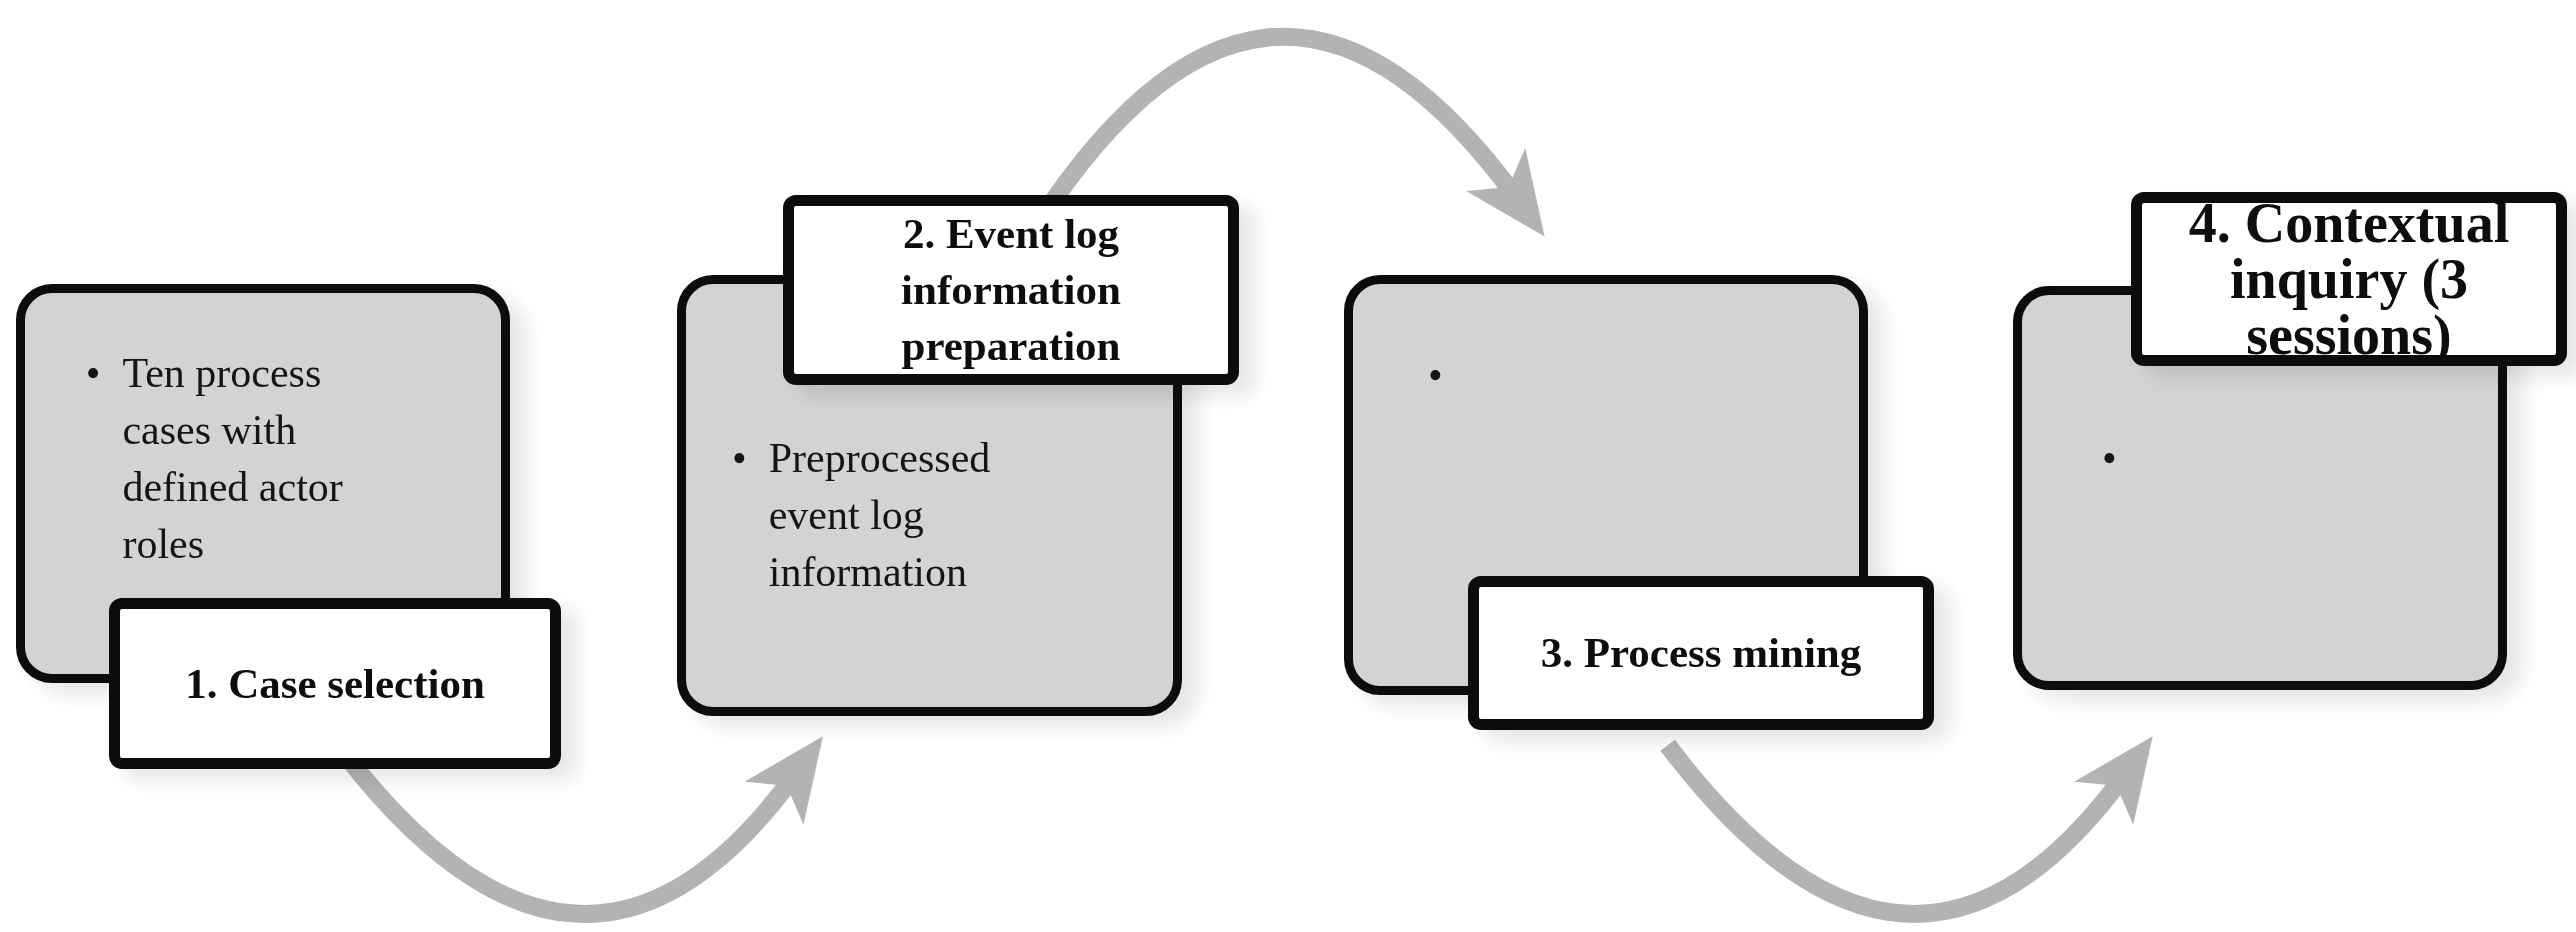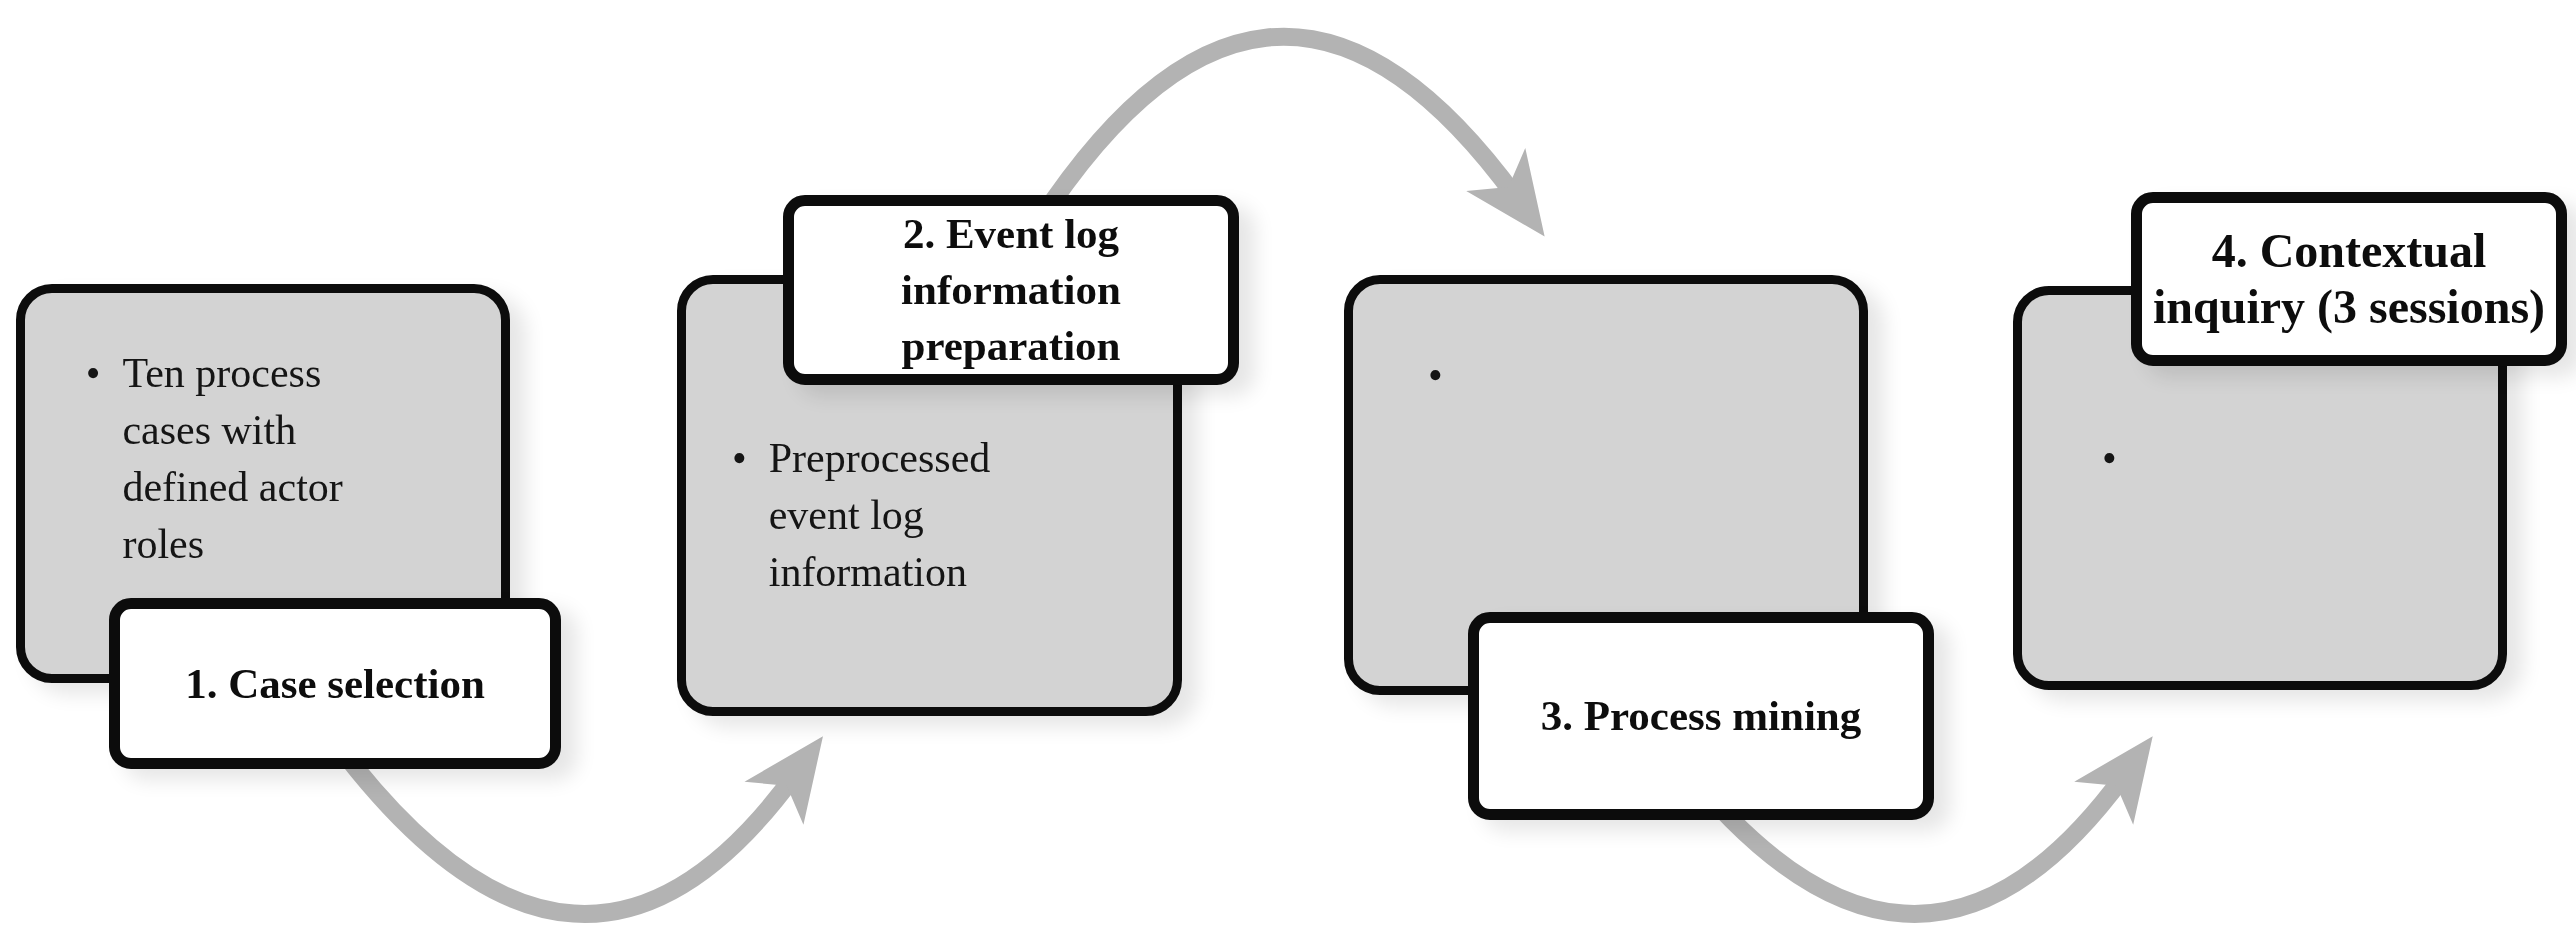--- a/index.html
+++ b/index.html
@@ -35,21 +35,21 @@
     font-size: 42px;
     line-height: 57px;
   }
   .bullet-glyph { flex: 0 0 auto; }
   .bullet-text { white-space: pre-line; }
   .wlabel {
     position: absolute;
     box-sizing: border-box;
     background: #ffffff;
     border: 11px solid #0c0c0c;
-    border-radius: 22px;
+    border-radius: 13px;
     box-shadow: 15.7px 11px 20.4px rgba(0,0,0,0.10);
     display: flex;
     align-items: center;
     justify-content: center;
     text-align: center;
     font-weight: bold;
     font-size: 43px;
     line-height: 56px;
     white-space: pre-line;
     z-index: 3;
@@ -59,25 +59,25 @@
   .g1 { left: 15.7px;   top: 284px; width: 494px; height: 399px; }
   .c1 { left: 61px;   top: 52px;  width: 338px; }
   .w1 { left: 109px;  top: 598px; width: 452px; height: 171px; }
   
   .g2 { left: 677px;  top: 275px; width: 505px; height: 441px; }
   .c2 { left: 46px;   top: 146px; width: 369px; }
   .w2 { left: 783px;  top: 195px; width: 456px; height: 190px; }
   
   .g3 { left: 1344px; top: 275px; width: 524px; height: 420px; }
   .c3 { left: 75px;   top: 63px;  width: 369px; }
-  .w3 { left: 1468px; top: 612px; width: 466px; height: 208px; }
+  .w3 { left: 1468px; top: 576px; width: 466px; height: 154px; }
   
   .g4 { left: 2013px; top: 286px; width: 494px; height: 404px; }
   .c4 { left: 80px;  top: 135px; width: 353px; }
-  .w4 { left: 2131px; top: 192px; width: 436px; height: 174px; font-size: 48px; }
+  .w4 { left: 2131px; top: 192px; width: 436px; height: 174px; font-size: 56px; }
 </style>
 </head>
 <body>
 
 <div class="canvas">
 
   <svg class="arrows-layer" viewBox="0 0 3282 1188" xmlns="http://www.w3.org/2000/svg" aria-hidden="true">
     <defs>
       <marker id="ah" viewBox="0 0 10 10" refX="4.2" refY="5" markerWidth="4.6" markerHeight="4.6" orient="auto-start-reverse">
         <path d="M 0 0.6 L 10 5 L 0 9.4 L 2.6 5 Z" fill="#b3b3b3"></path>

